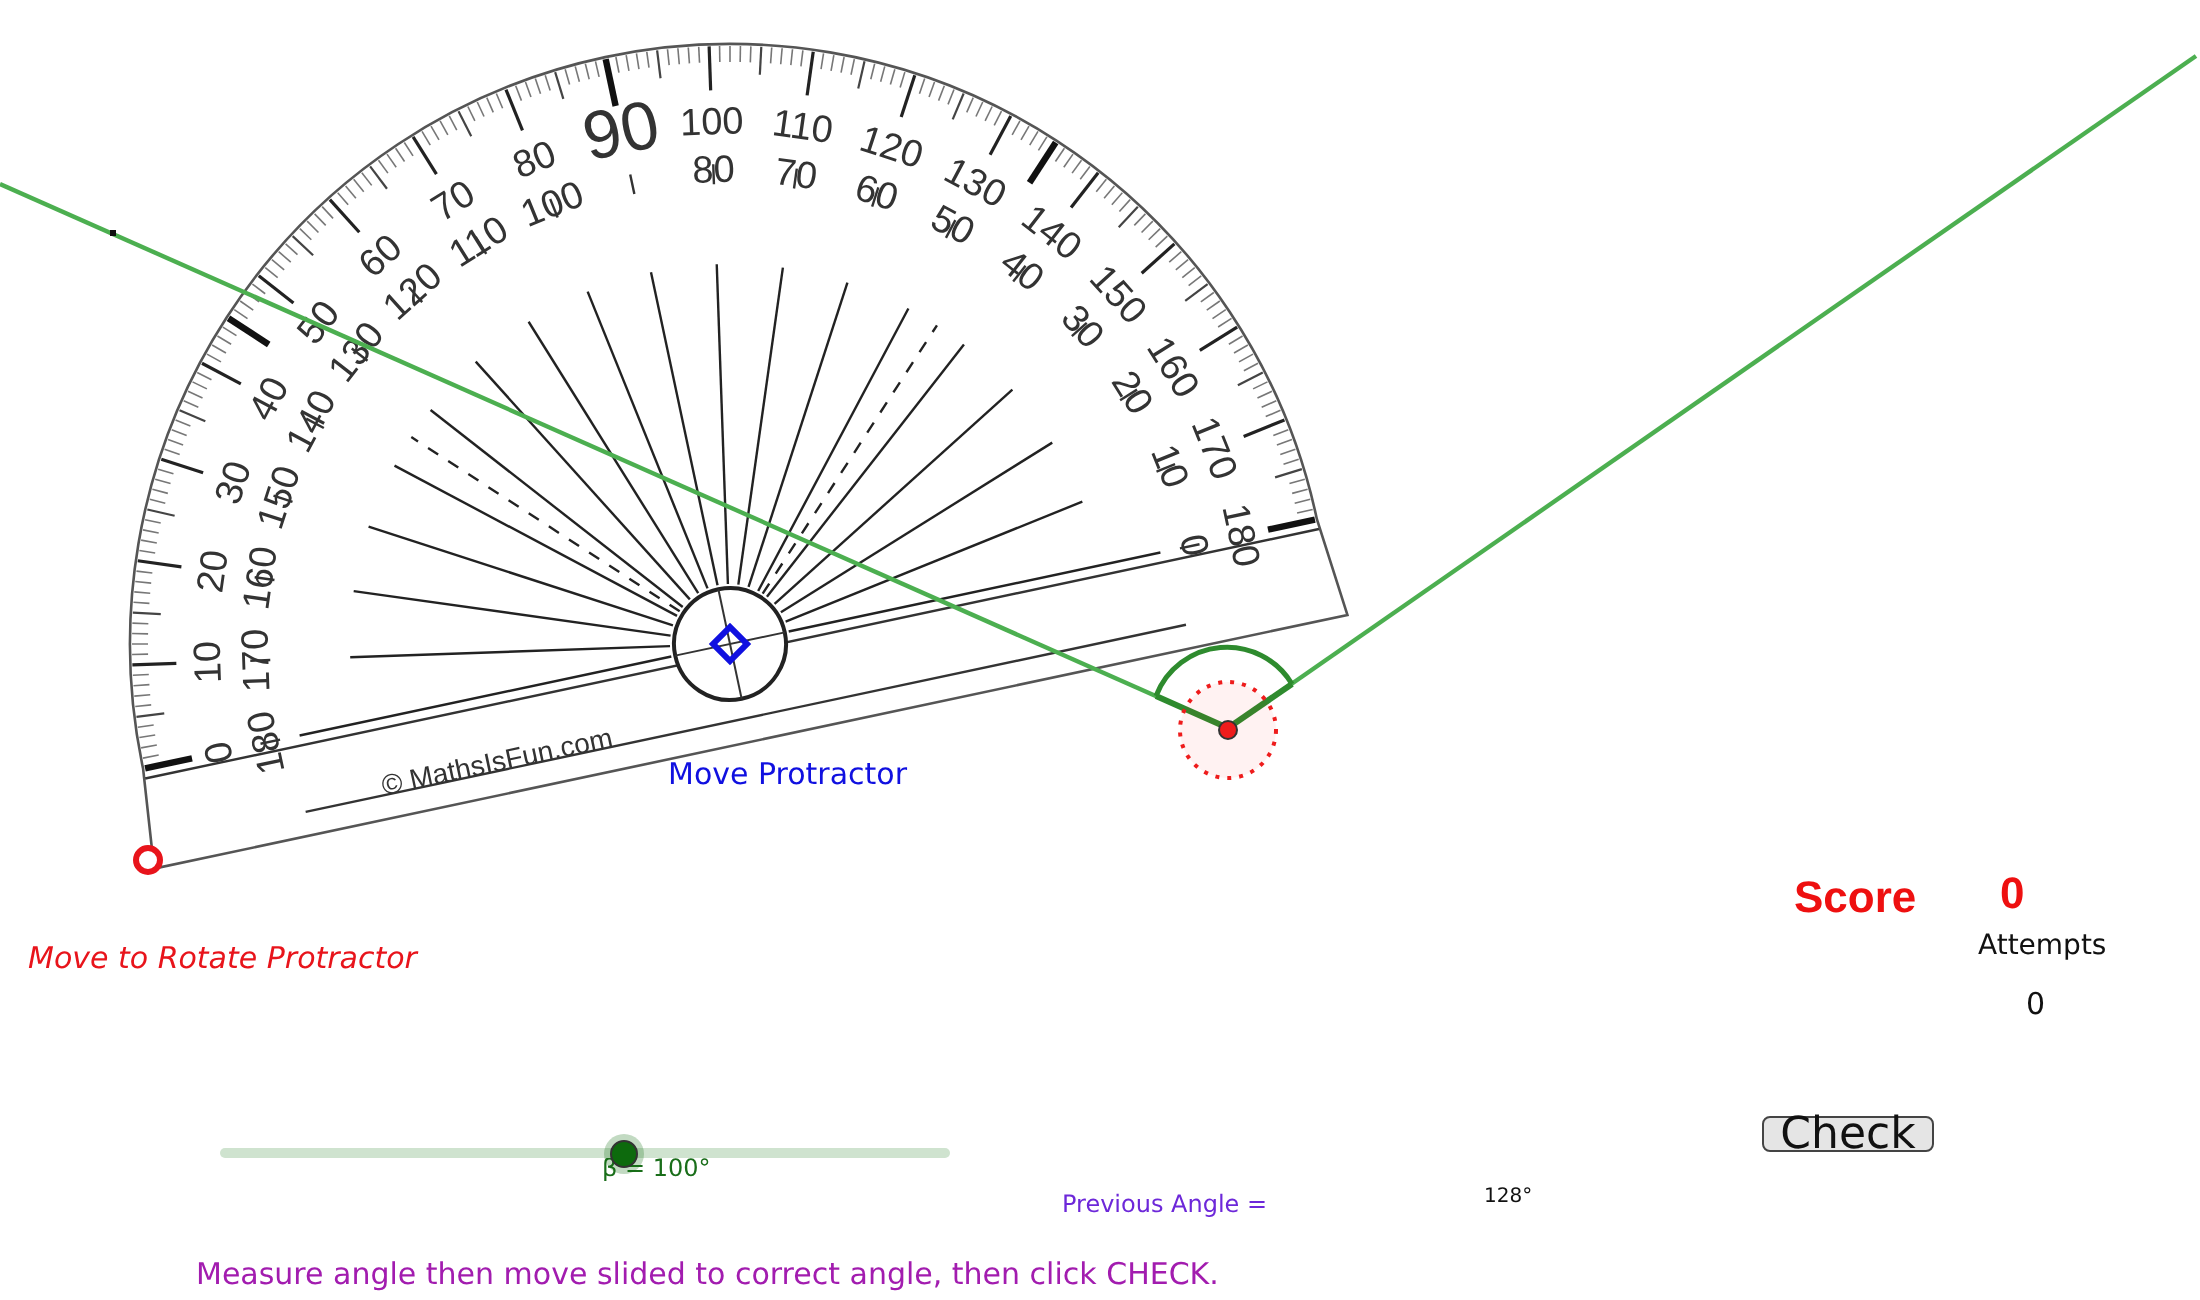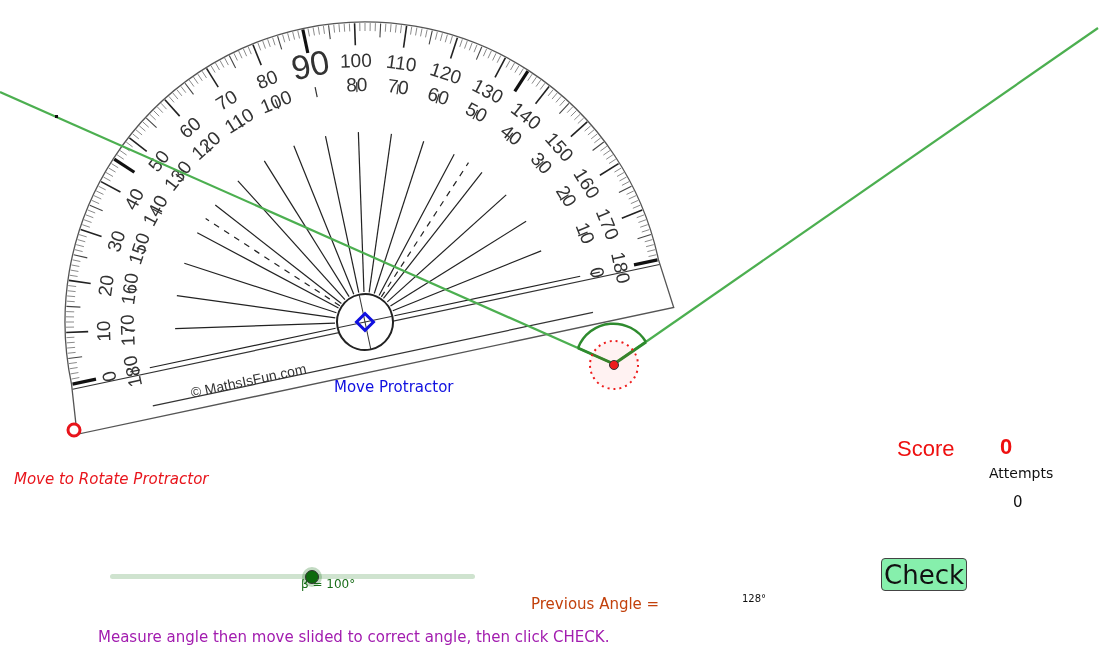--- a/index.html
+++ b/index.html
@@ -1,31 +1,31 @@
 <!DOCTYPE html>
 <html><head>
 <meta charset="utf-8">
 <style>
   html,body{margin:0;padding:0;background:#fff;}
   body{width:1100px;height:650px;position:relative;overflow:hidden;font-family:"Liberation Sans",sans-serif;}
   svg{position:absolute;left:0;top:0;}
   .lbl{position:absolute;white-space:nowrap;font-family:"DejaVu Sans","Liberation Sans",sans-serif;margin-top:30px;}
   .rotate-label{left:14px;top:440px;color:#e8141b;font-size:15px;font-style:italic;}
   .move-label{left:334px;top:348px;color:#1010e0;font-size:15px;}
-  .score-label{left:897px;top:406px;color:#ee1010;font-size:22px;font-weight:normal;font-family:"Liberation Sans",sans-serif;}
+  .score-label{left:897px;top:406px;color:#ee1010;font-size:22px;font-weight:bold;font-family:"Liberation Sans",sans-serif;}
   .score-value{left:1000px;top:404px;color:#ee1010;font-size:22px;font-weight:bold;font-family:"Liberation Sans",sans-serif;}
   .attempts-label{left:989px;top:435px;color:#111;font-size:14px;text-align:center;}
   .attempts-value{left:1013px;top:463px;color:#111;font-size:15px;}
   .beta-label{left:301px;top:547px;color:#1a6e1a;font-size:12px;}
   .instructions{left:98px;top:598px;color:#a21caf;font-size:15px;}
-  .prev-label{left:531px;top:565px;color:#c2410c;font-size:15px;text-align:right;}
+  .prev-label{left:531px;top:565px;color:#6d28d9;font-size:12px;text-align:right;}
   .prev-value{left:742px;top:563px;color:#111;font-size:10px;}
   .slider-track{position:absolute;left:110px;top:574px;width:365px;height:5px;border-radius:3px;background:#cfe3cf;}
   .slider-thumb{position:absolute;left:305px;top:570px;width:14px;height:14px;border-radius:50%;background:#0d6a0d;border:1.5px solid #333;box-shadow:0 0 0 3px rgba(13,106,13,0.25);box-sizing:border-box;}
-  .check-btn{position:absolute;left:881px;top:558px;width:86px;height:33px;border:1.3px solid #444;border-radius:4px;background:#86efac;font-family:"DejaVu Sans","Liberation Sans",sans-serif;font-size:26px;color:#111;display:flex;align-items:center;justify-content:center;box-sizing:border-box;padding:0;cursor:pointer;}
+  .check-btn{position:absolute;left:881px;top:558px;width:86px;height:18px;border:1.3px solid #444;border-radius:4px;background:#e5e5e5;font-family:"DejaVu Sans","Liberation Sans",sans-serif;font-size:22px;color:#111;display:flex;align-items:center;justify-content:center;box-sizing:border-box;padding:0;cursor:pointer;}
 </style>
 </head>
 <body>
 
 <svg width="1100" height="650" viewBox="0 0 1100 650">
   <g id="protractor" transform="translate(365,322) rotate(-12)">
     <path d="M -305 50 L -300 0 A 300 300 0 0 1 300 0 L 305 50 Z" fill="#fff" stroke="#555" stroke-width="1.3"></path>
     <g id="ticks">
         <line x1="-299" y1="-3.661693929450586e-14" x2="-275" y2="-3.3677786976552216e-14" stroke="#111" stroke-width="3.2"></line>
         <line x1="-298.954460851761" y1="-5.218269524747749" x2="-290.95567929050986" y2="-5.0786502732494805" stroke="#777" stroke-width="0.8"></line>

